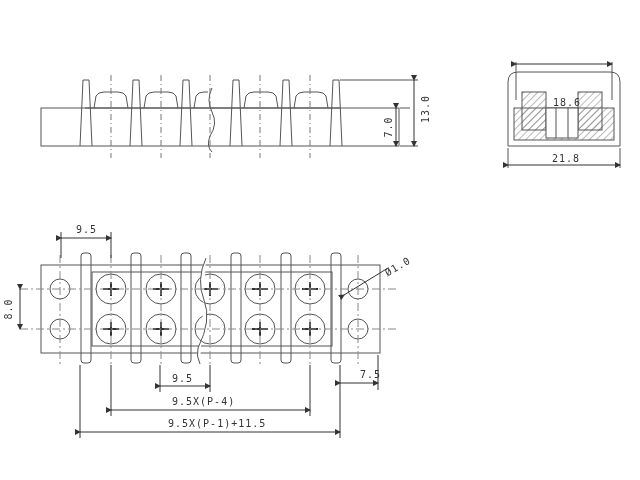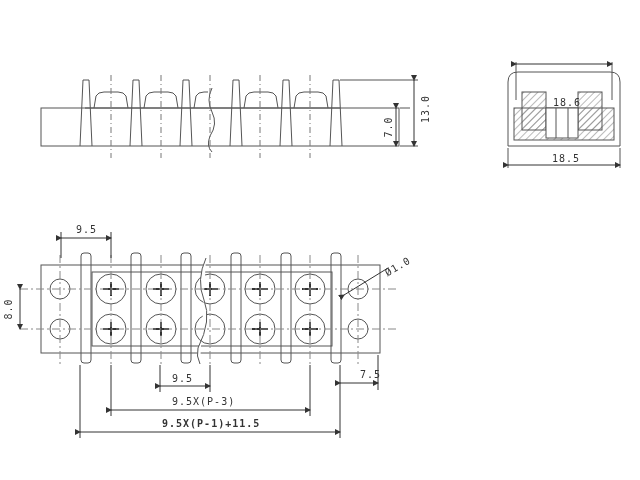--- a/index.html
+++ b/index.html
@@ -160,20 +160,20 @@
       <line x1="340" y1="383" x2="378" y2="383" marker-start="url(#arr)" marker-end="url(#arr)"></line>
       <line x1="378" y1="355" x2="378" y2="390"></line>
       <line x1="344" y1="295" x2="388" y2="268" marker-start="url(#arr)"></line>
     </g>
   </g>
 </svg>
 
 <div class="lbl vlbl" style="left:412px;top:104px;">13.0</div>
 <div class="lbl vlbl" style="left:378px;top:122px;">7.0</div>
 <div class="lbl" style="left:553px;top:51px;margin-top:47px;">18.6</div>
-<div class="lbl" style="left:552px;top:154px;">18.5</div>
+<div class="lbl" style="left:552px;top:154px;">21.8</div>
 <div class="lbl" style="left:76px;top:225px;">9.5</div>
 <div class="lbl vlbl" style="left:-2px;top:304px;">8.0</div>
 <div class="lbl" style="left:384px;top:262px;transform:rotate(-30deg);">Ø1.0</div>
 <div class="lbl" style="left:172px;top:374px;">9.5</div>
 <div class="lbl" style="left:360px;top:370px;">7.5</div>
-<div class="lbl" style="left:172px;top:397px;">9.5X(P-3)</div>
-<div class="lbl" style="left:162px;top:419px;font-weight:bold;">9.5X(P-1)+11.5</div>
+<div class="lbl" style="left:172px;top:397px;">9.5X(P-4)</div>
+<div class="lbl" style="left:168px;top:419px;">9.5X(P-1)+11.5</div>
 
 </body></html>

